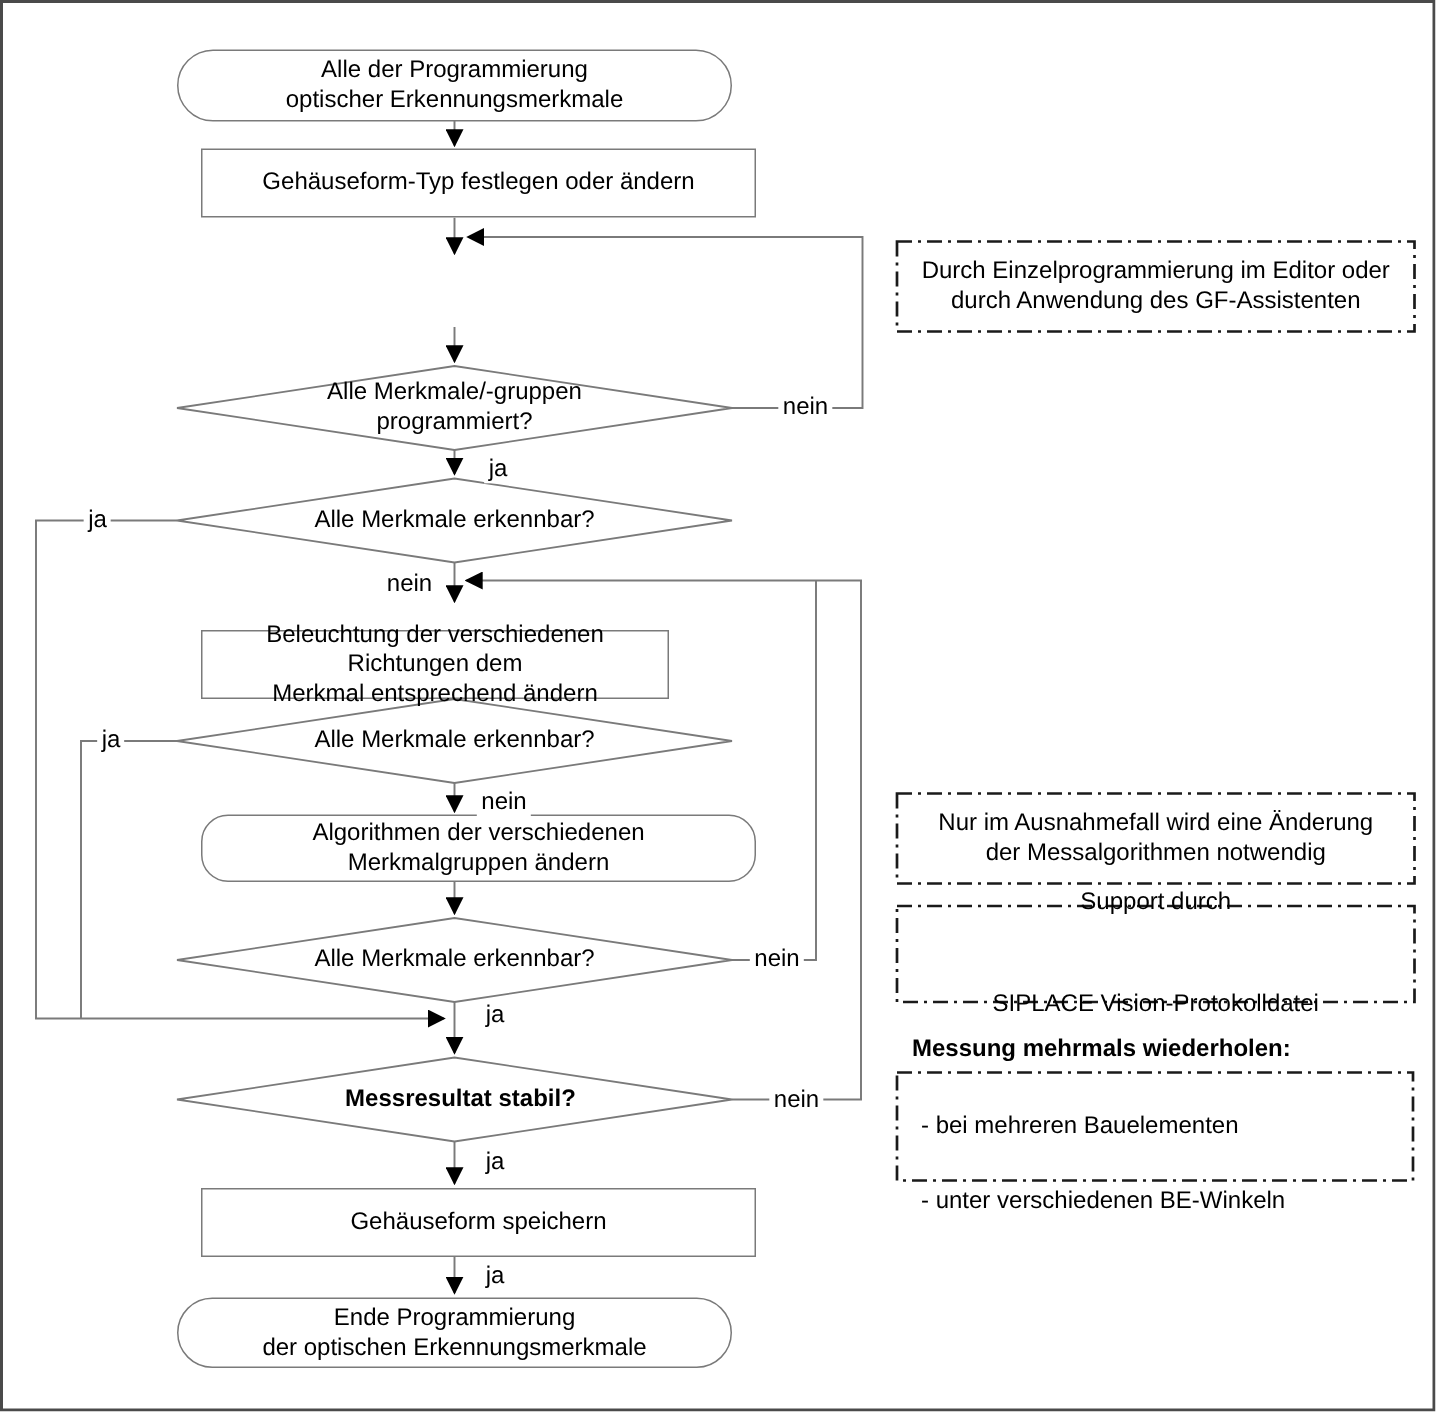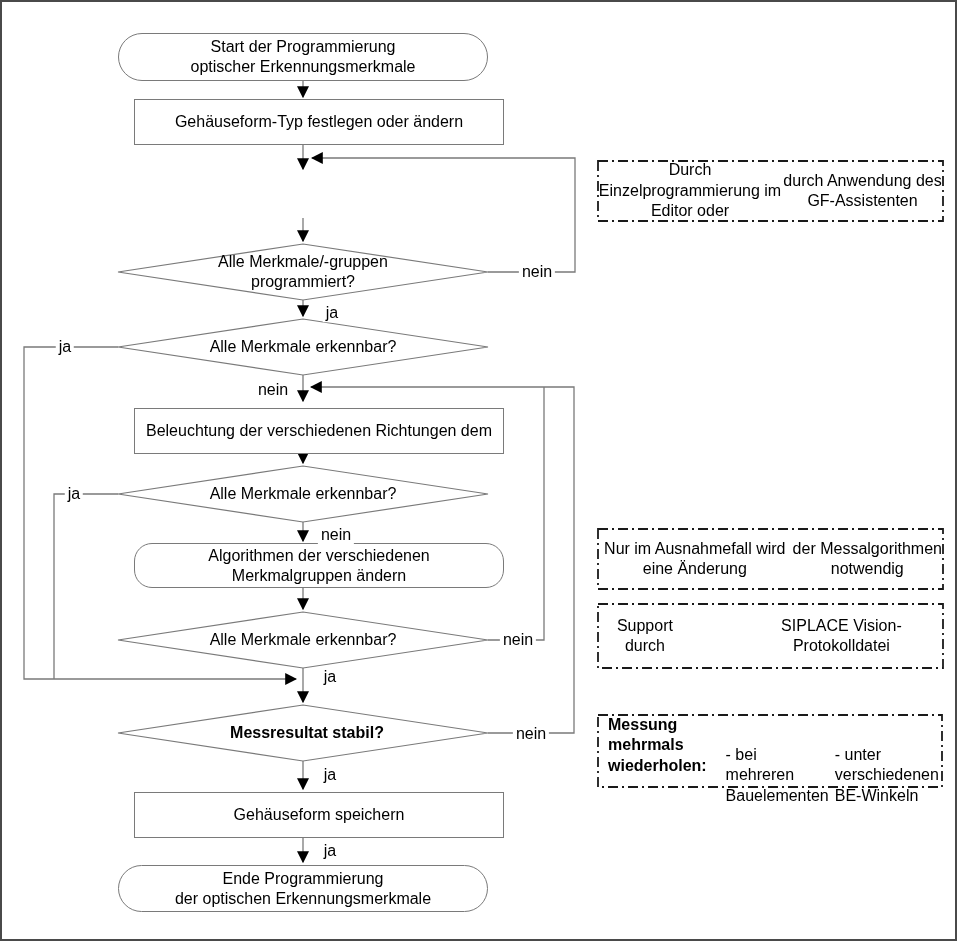--- a/index.html
+++ b/index.html
@@ -11,21 +11,21 @@
   .layer{position:absolute;left:0;top:0;}
   .node{
     position:absolute;display:flex;flex-direction:column;align-items:center;
     justify-content:center;text-align:center;font-size:16px;line-height:1.22;
     box-sizing:border-box;
   }
   .process{border:1px solid #7a7a7a;background:#fff;margin-left:16px;}
   .terminator{border:1px solid #7a7a7a;background:#fff;border-radius:24px;}
   .diamond-label{background:transparent;}
   .ann-text{
-    position:absolute;display:flex;flex-direction:row;align-items:center;
+    position:absolute;display:flex;flex-direction:column;align-items:center;
     justify-content:center;text-align:center;font-size:16px;line-height:1.28;
     box-sizing:border-box;
   }
   .ann-text.left{align-items:flex-start;text-align:left;padding-left:10px;}
   .ann-text .indent{padding-left:6px;margin-top:30px;}
   .bold{font-weight:bold;}
   .edge-label{
     position:absolute;transform:translate(-50%,-50%);
     background:#fff;padding:0 3px;font-size:16px;line-height:1.1;
   }
@@ -77,40 +77,41 @@
 
     <g fill="none" stroke="#1a1a1a" stroke-width="1.8" stroke-dasharray="10 4 2 4">
       <rect x="596" y="159" width="345" height="60"></rect>
       <rect x="596" y="527" width="345" height="60"></rect>
       <rect x="596" y="602" width="345" height="64"></rect>
       <rect x="596" y="713" width="344" height="72"></rect>
     </g>
   </svg>
 
   <div class="node terminator" style="left:116px;top:31px;width:370px;height:48px;">
-    <div>Start der Programmierung</div>
+    <div>Alle der Programmierung</div>
     <div>optischer Erkennungsmerkmale</div>
   </div>
 
   <div class="node process" style="left:116px;top:97px;width:370px;height:46px;">
     <div>Gehäuseform-Typ festlegen oder ändern</div>
   </div>
 
 
   <div class="node diamond-label" style="left:116px;top:242px;width:370px;height:56px;">
     <div>Alle Merkmale/-gruppen</div>
     <div>programmiert?</div>
   </div>
 
   <div class="node diamond-label" style="left:116px;top:317px;width:370px;height:56px;">
     <div>Alle Merkmale erkennbar?</div>
   </div>
 
-  <div class="node process" style="left:116px;top:406px;width:370px;height:46px;">
+  <div class="node process" style="left:116px;top:418px;width:312px;height:46px;">
     <div>Beleuchtung der verschiedenen Richtungen dem</div>
+    <div>Merkmal entsprechend ändern</div>
   </div>
 
   <div class="node diamond-label" style="left:116px;top:464px;width:370px;height:56px;">
     <div>Alle Merkmale erkennbar?</div>
   </div>
 
   <div class="node process" style="left:116px;top:541px;width:370px;height:45px;border-radius:18px;">
     <div>Algorithmen der verschiedenen</div>
     <div>Merkmalgruppen ändern</div>
   </div>

